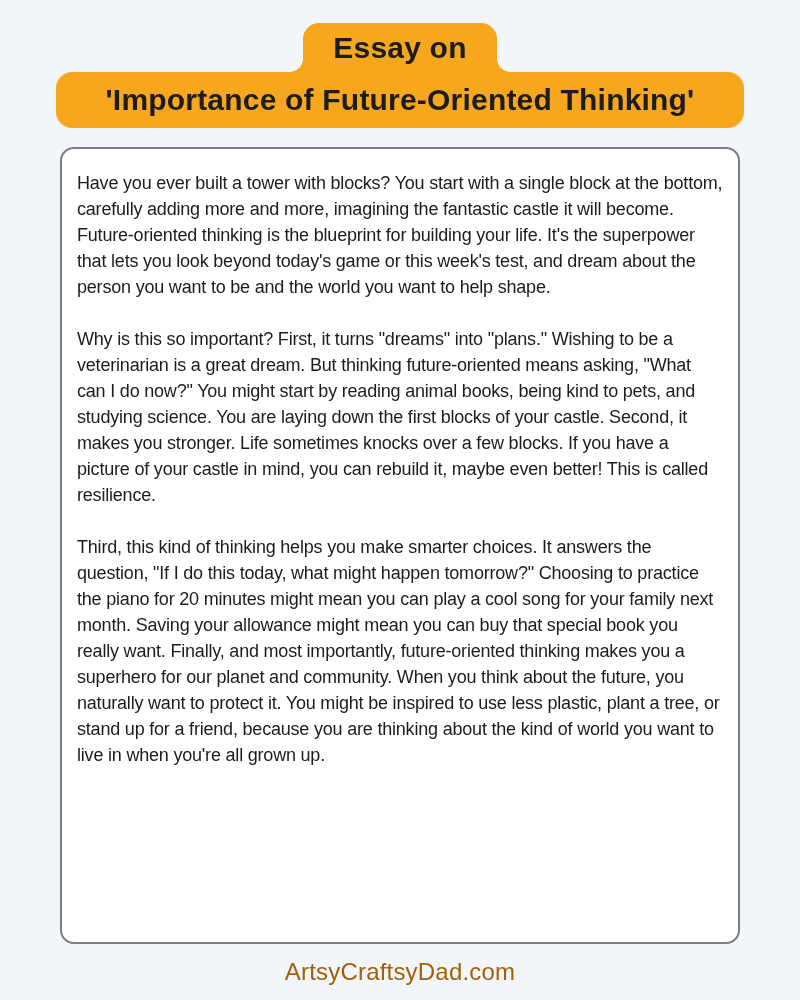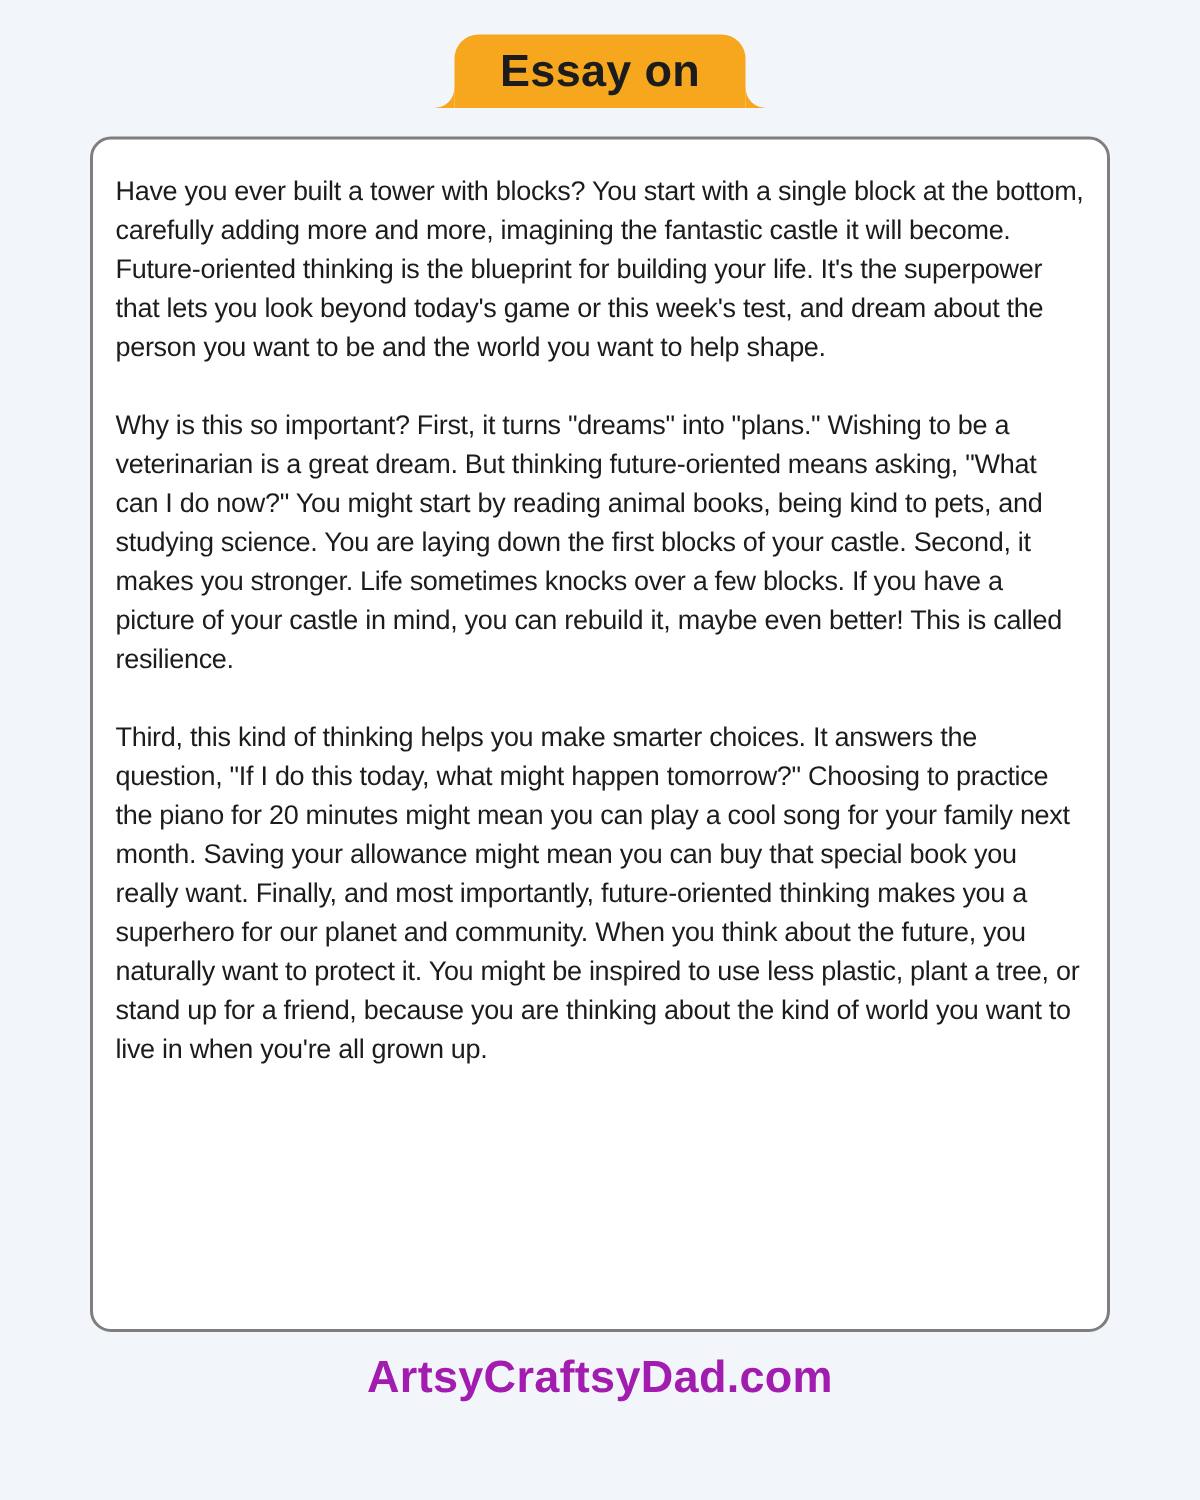--- a/index.html
+++ b/index.html
@@ -52,34 +52,37 @@
     line-height: 26px;
     letter-spacing: -0.2px;
     color: #1C1C1C;
     margin-bottom: 26px;
   }
   .essay-box p:last-child { margin-bottom: 0; }
 
   
   .footer { margin-top: 14px; text-align: center; }
   .site-name {
-    font-size: 30px;
-    font-weight: bold;
-    color: #a21caf;
+    font-size: 24px;
+    font-weight: normal;
+    color: #a16207;
     letter-spacing: 0.2px;
   }
 </style>
 </head>
 <body>
 
 <header class="banner">
   <div class="banner-tab">
     <span class="fillet fillet-left"></span>
     <span>Essay on</span>
     <span class="fillet fillet-right"></span>
+  </div>
+  <div class="banner-main">
+    <span>'Importance of Future-Oriented Thinking'</span>
   </div>
 </header>
 
 <main class="essay-box">
   <p>Have you ever built a tower with blocks? You start with a single block at the bottom, carefully adding more and more, imagining the fantastic castle it will become. Future-oriented thinking is the blueprint for building your life. It's the superpower that lets you look beyond today's game or this week's test, and dream about the person you want to be and the world you want to help shape.</p>
   <p>Why is this so important? First, it turns "dreams" into "plans." Wishing to be a veterinarian is a great dream. But thinking future-oriented means asking, "What can I do now?" You might start by reading animal books, being kind to pets, and studying science. You are laying down the first blocks of your castle. Second, it makes you stronger. Life sometimes knocks over a few blocks. If you have a picture of your castle in mind, you can rebuild it, maybe even better! This is called resilience.</p>
   <p>Third, this kind of thinking helps you make smarter choices. It answers the question, "If I do this today, what might happen tomorrow?" Choosing to practice the piano for 20 minutes might mean you can play a cool song for your family next month. Saving your allowance might mean you can buy that special book you really want. Finally, and most importantly, future-oriented thinking makes you a superhero for our planet and community. When you think about the future, you naturally want to protect it. You might be inspired to use less plastic, plant a tree, or stand up for a friend, because you are thinking about the kind of world you want to live in when you're all grown up.</p>
 </main>
 
 <footer class="footer">

